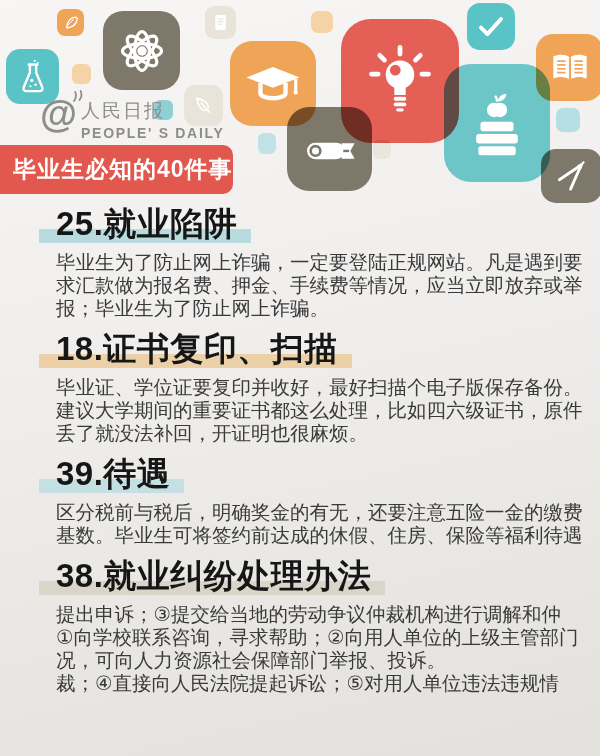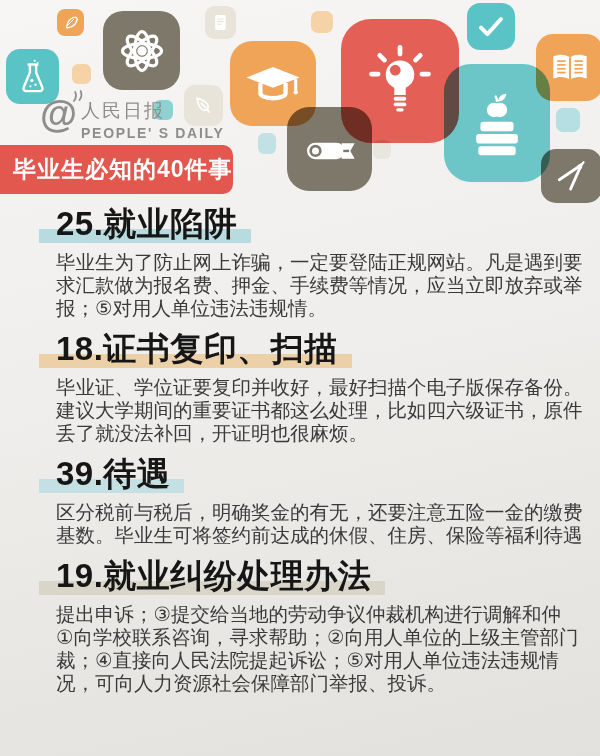--- a/index.html
+++ b/index.html
@@ -202,21 +202,21 @@
   <span>毕业生必知的40件事</span>
 </div>
 
 <div class="content">
 
   <div class="section">
     <h2 class="sec-heading"><span class="hl" style="--hl: #b7dbdf;">25.就业陷阱</span></h2>
     <div class="sec-body">
       <div class="bline">毕业生为了防止网上诈骗，一定要登陆正规网站。凡是遇到要</div>
       <div class="bline">求汇款做为报名费、押金、手续费等情况，应当立即放弃或举</div>
-      <div class="bline">报；⑤对用人单位违法违规情。</div>
+      <div class="bline">报；毕业生为了防止网上诈骗。</div>
     </div>
   </div>
 
   <div class="section">
     <h2 class="sec-heading"><span class="hl" style="--hl: #ecd0a8;">18.证书复印、扫描</span></h2>
     <div class="sec-body">
       <div class="bline">毕业证、学位证要复印并收好，最好扫描个电子版保存备份。</div>
       <div class="bline">建议大学期间的重要证书都这么处理，比如四六级证书，原件</div>
       <div class="bline">丢了就没法补回，开证明也很麻烦。</div>
     </div>
@@ -224,22 +224,22 @@
 
   <div class="section">
     <h2 class="sec-heading"><span class="hl" style="--hl: #c4e0e3;">39.待遇</span></h2>
     <div class="sec-body">
       <div class="bline">区分税前与税后，明确奖金的有无，还要注意五险一金的缴费</div>
       <div class="bline">基数。毕业生可将签约前达成的休假、住房、保险等福利待遇</div>
     </div>
   </div>
 
   <div class="section">
-    <h2 class="sec-heading"><span class="hl" style="--hl: #d9d6c9;">19.就业纠纷处理办法</span></h2>
+    <h2 class="sec-heading"><span class="hl" style="--hl: #d9d6c9;">38.就业纠纷处理办法</span></h2>
     <div class="sec-body">
       <div class="bline">提出申诉；③提交给当地的劳动争议仲裁机构进行调解和仲</div>
       <div class="bline">①向学校联系咨询，寻求帮助；②向用人单位的上级主管部门</div>
+      <div class="bline">况，可向人力资源社会保障部门举报、投诉。</div>
       <div class="bline">裁；④直接向人民法院提起诉讼；⑤对用人单位违法违规情</div>
-      <div class="bline">况，可向人力资源社会保障部门举报、投诉。</div>
     </div>
   </div>
 
 </div>
 
 </body></html>

